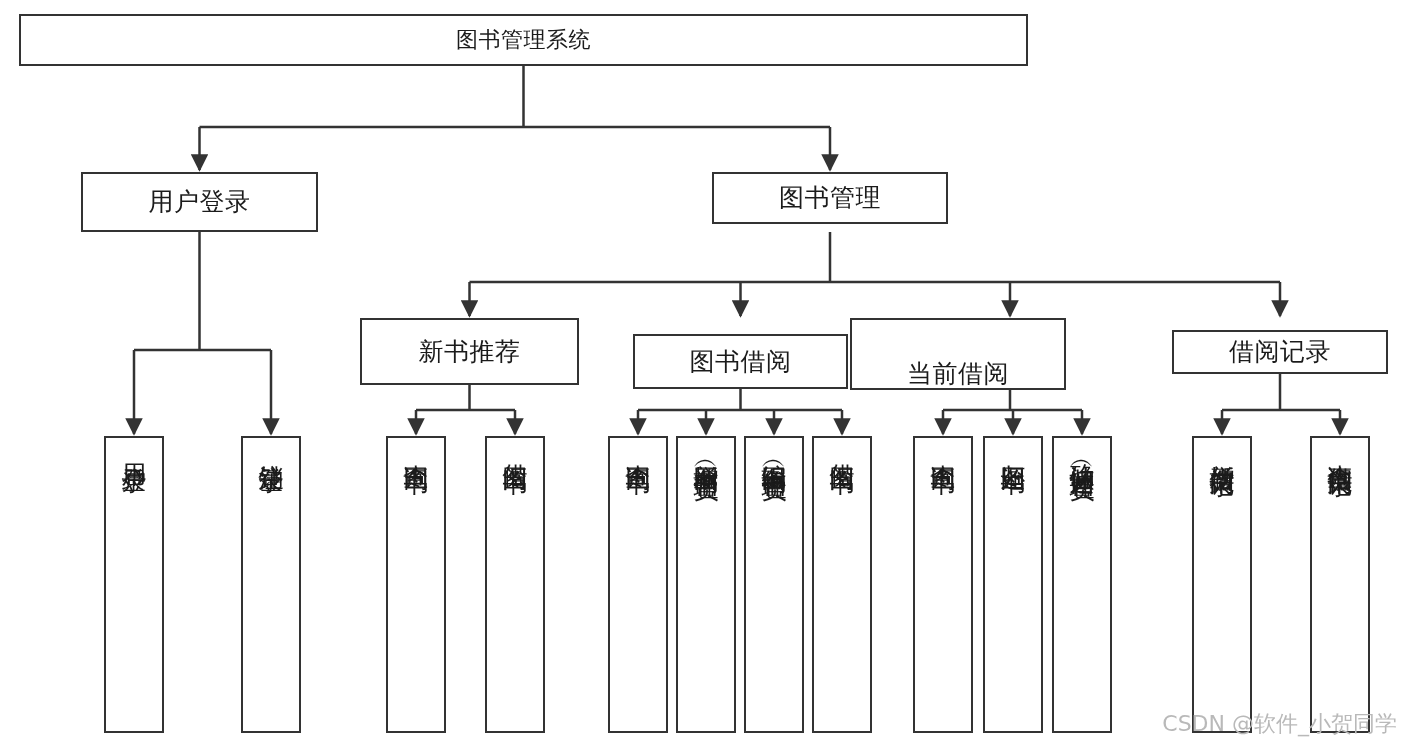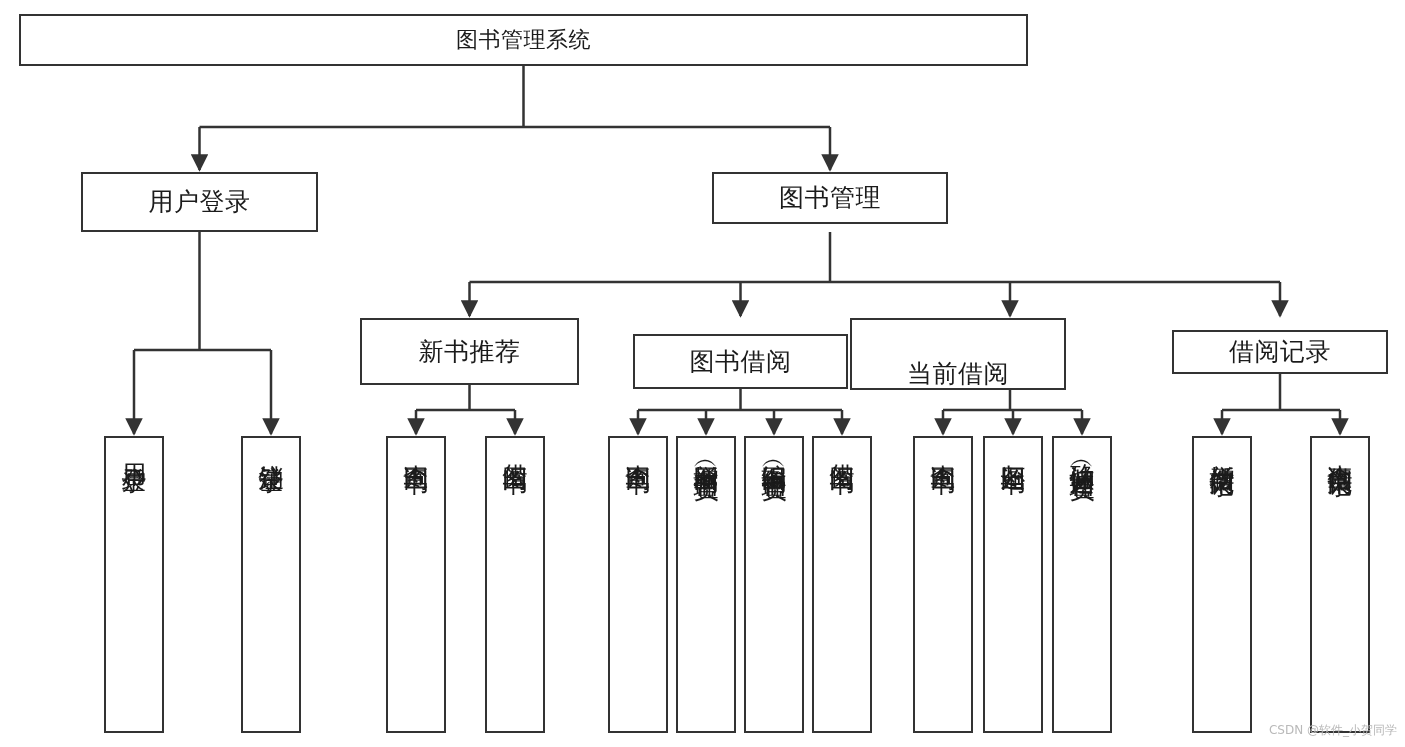--- a/index.html
+++ b/index.html
@@ -62,21 +62,21 @@
     text-orientation: upright;
     font-size: 25px;
     letter-spacing: 2px;
     line-height: 1;
     white-space: nowrap;
   }
   #watermark {
     position: absolute;
     right: 8px;
     bottom: 8px;
-    font-size: 12px;
+    font-size: 22px;
     color: #b9b9b9;
     z-index: 5;
     white-space: nowrap;
     font-family: "DejaVu Sans", "Liberation Sans", sans-serif;
   }
 </style>
 </head>
 <body>
 
 <div id="canvas">

